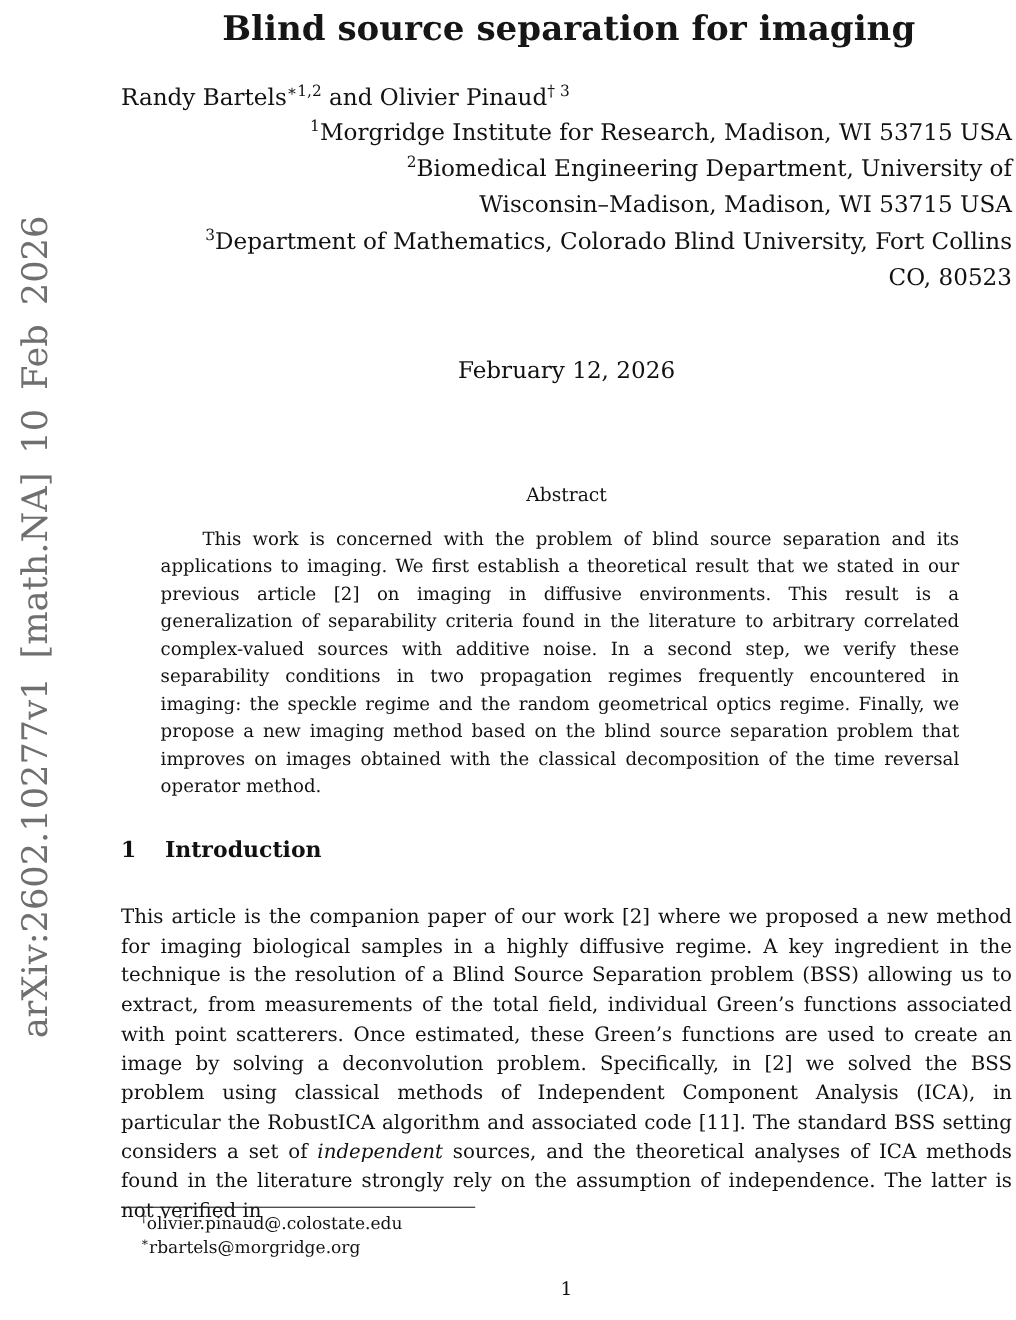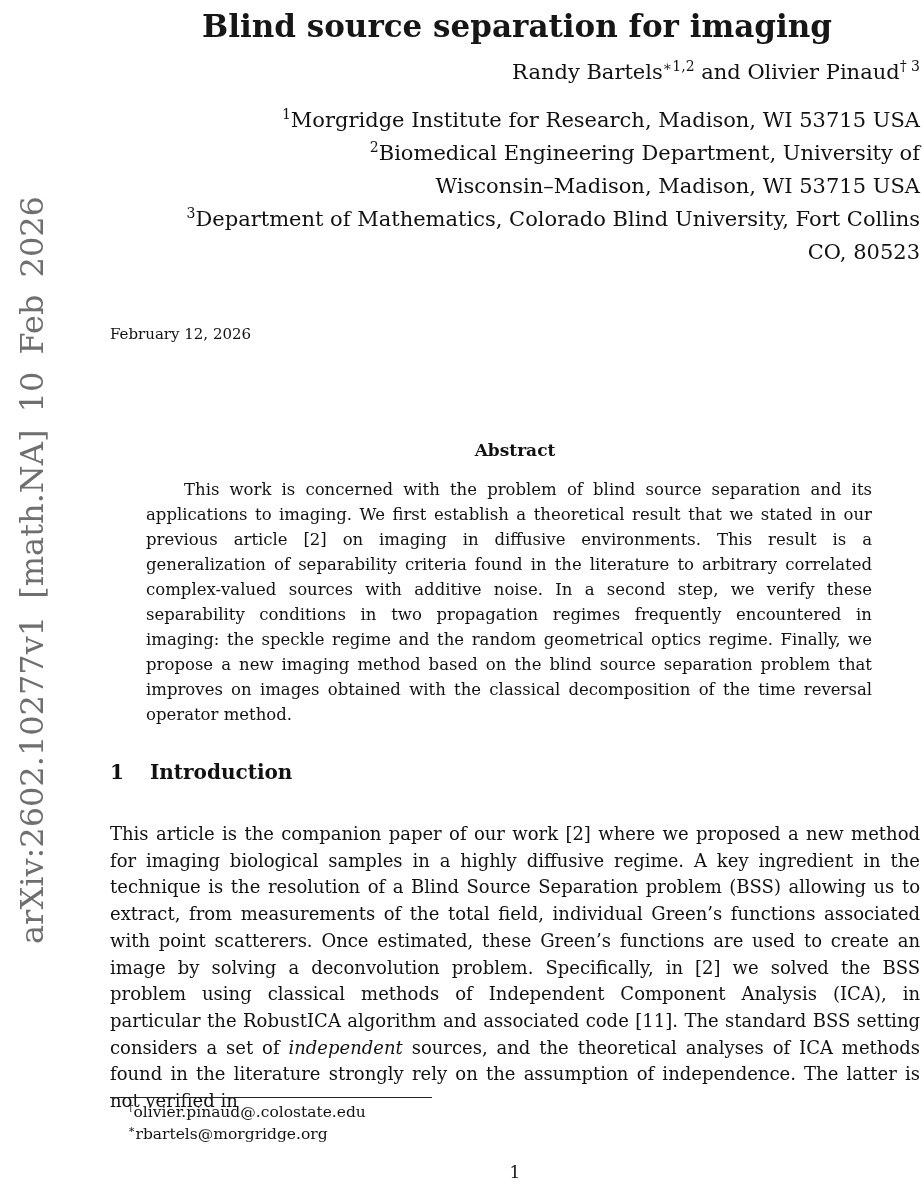--- a/index.html
+++ b/index.html
@@ -31,24 +31,24 @@
     position: absolute;
     top: 6px;
     left: 110px;
     width: 810px;
     text-align: center;
     font-size: 31px;
     color: #161616;
   }
   .author-line {
     position: absolute;
-    top: 60px;
+    top: 76px;
     left: 110px;
     width: 810px;
-    text-align: right;
+    text-align: left;
     font-size: 21px;
   }
   .author-line sup, .aff-line sup {
     font-size: 14px;
     line-height: 0;
   }
   .affiliations {
     position: absolute;
     top: 104px;
     left: 90px;
@@ -57,30 +57,31 @@
     font-size: 21px;
   }
   .aff-line {
     line-height: 33px;
   }
   .date-line {
     position: absolute;
     top: 325px;
     left: 110px;
     width: 810px;
-    font-size: 15px;
+    text-align: center;
+    font-size: 21px;
   }
   .abstract-heading {
     position: absolute;
     top: 440px;
     left: 110px;
     width: 810px;
     text-align: center;
     font-size: 17px;
-    font-weight: bold;
+    font-weight: normal;
   }
   .abstract-text {
     position: absolute;
     top: 477px;
     left: 146px;
     width: 726px;
     font-size: 16.5px;
     line-height: 25px;
     text-align: justify;
     text-indent: 38px;

